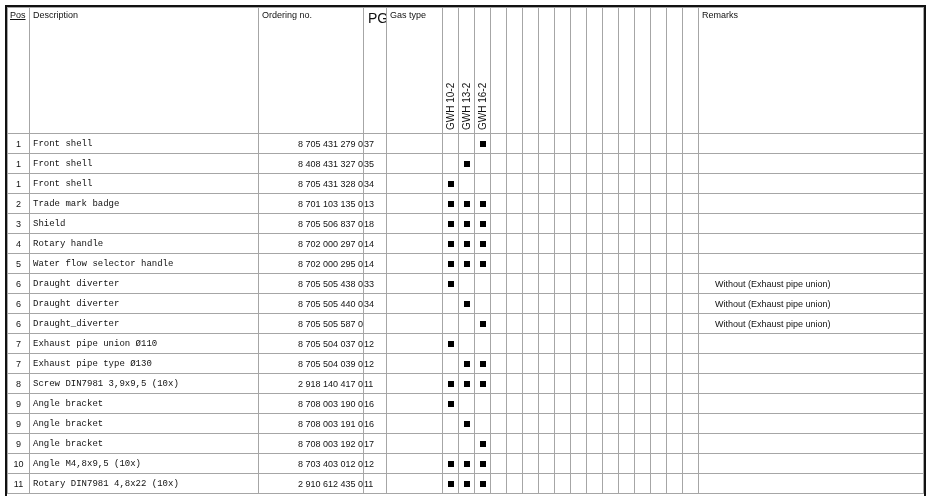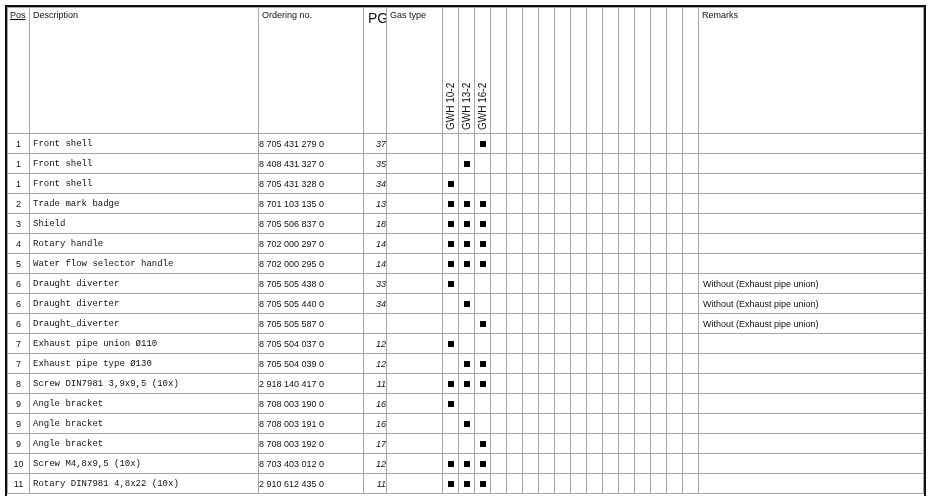--- a/index.html
+++ b/index.html
@@ -14,25 +14,25 @@
   thead th { height: 125px; vertical-align: top; text-align: left; }
   thead th .h { display: block; padding: 2px 0 0 3px; font-size: 9px; }
   thead th.pg .h { font-size: 14px; padding-left: 4px; }
   thead th.pos .h { padding-left: 2px; text-decoration: underline; }
   thead th.model { position: relative; }
   .vlabel { position: absolute; left: 50%; bottom: 3px; transform-origin: left bottom;
             transform: translateX(5px) rotate(-90deg); white-space: nowrap; font-size: 10px; }
   tbody td { height: 19px; }
   td.pos { text-align: center; }
   td.desc { padding-left: 3px; font-family: Liberation Mono, monospace; }
-  td.ord { text-align: left; }
-  td.pgv { text-align: right; font-style: italic; }
+  td.ord { text-align: right; }
+  td.pgv { text-align: left; }
   td.mark { text-align: center; vertical-align: middle; }
   .sq { display: inline-block; width: 6px; height: 6px; background: #000; margin-top: 3px; }
-  td.rem { padding-left: 4px; }
+  td.rem { padding-left: 16px; }
 </style>
 </head>
 <body>
 
 <div class="sheet">
   <table>
     <colgroup>
       <col style="width:22px">
       <col style="width:229px">
       <col style="width:105px">
@@ -480,21 +480,21 @@
           <td></td>
           <td></td>
           <td></td>
           <td></td>
           <td></td>
           <td></td>
           <td class="rem"></td>
         </tr>
         <tr>
           <td class="pos">10</td>
-          <td class="desc">Screw M4,8x9,5 (10x)</td>
+          <td class="desc">Angle M4,8x9,5 (10x)</td>
           <td class="ord">8 703 403 012 0</td>
           <td class="pgv">12</td>
           <td></td>
           <td class="mark"><span class="sq"></span></td>
           <td class="mark"><span class="sq"></span></td>
           <td class="mark"><span class="sq"></span></td>
           <td></td>
           <td></td>
           <td></td>
           <td></td>

